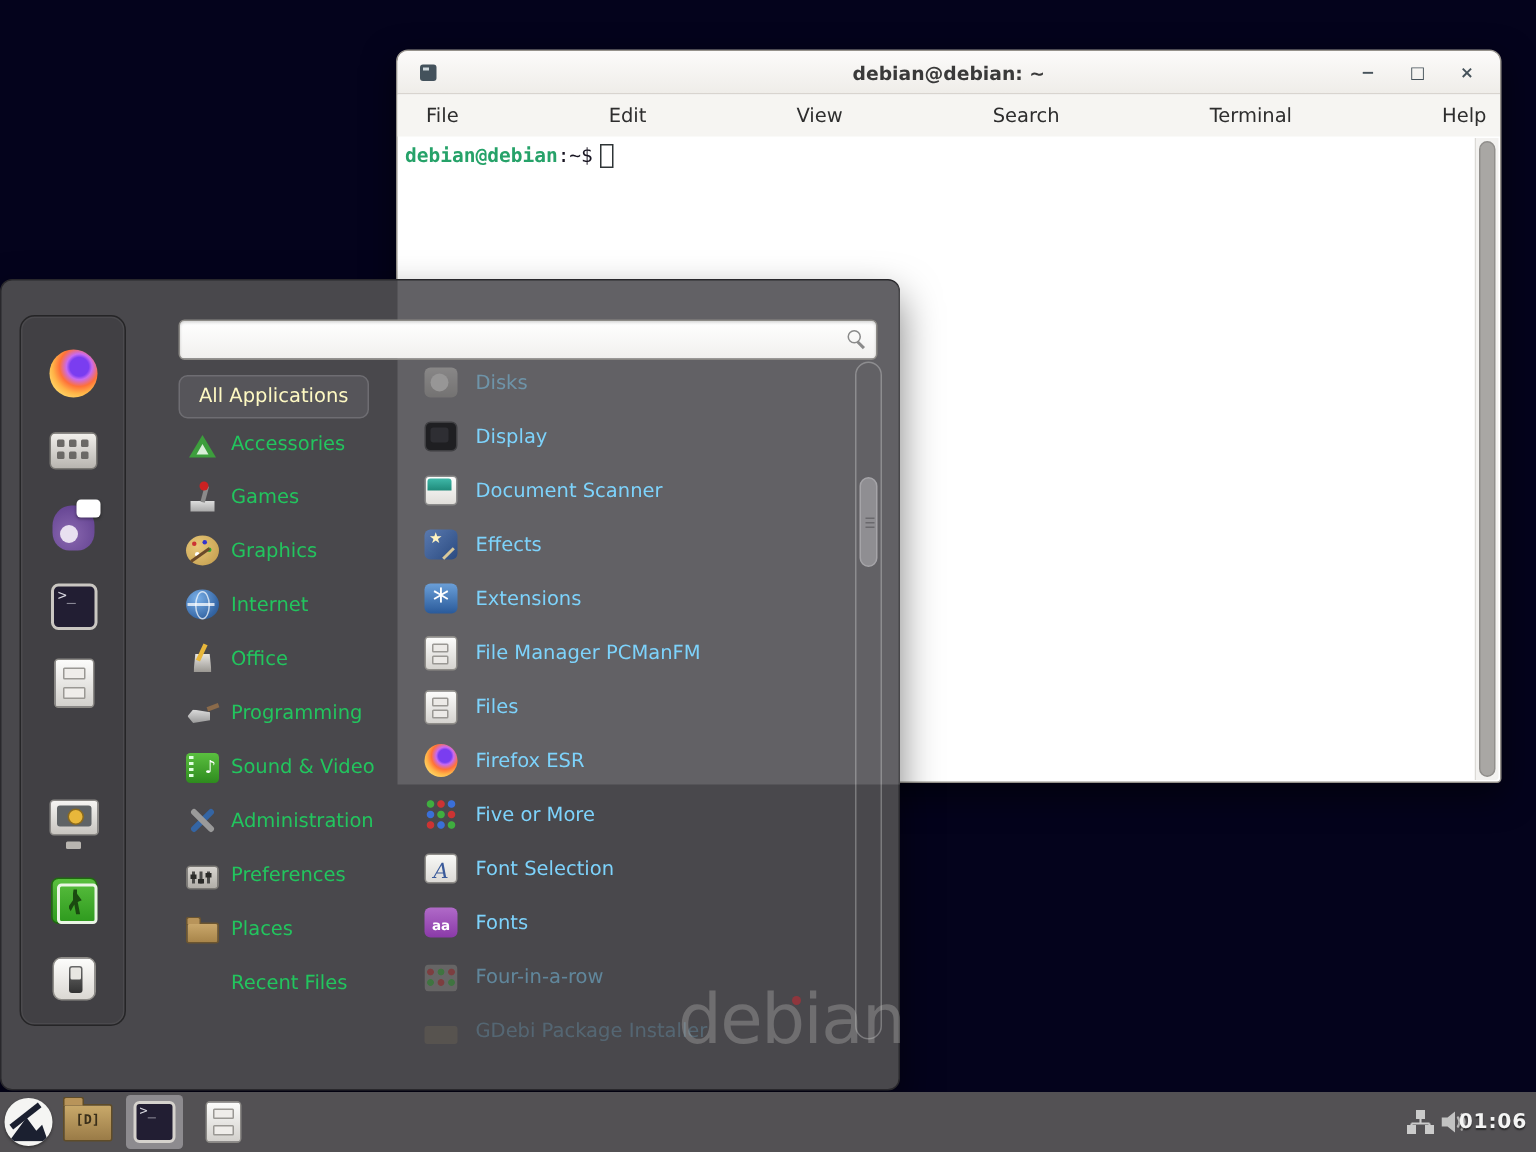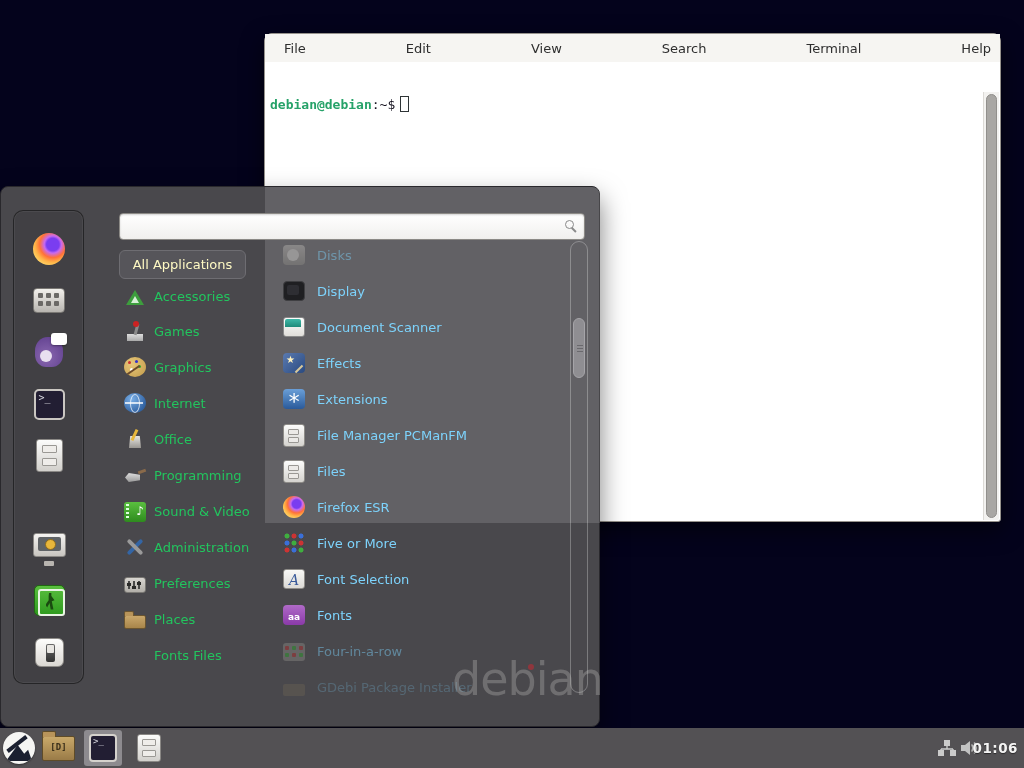--- a/index.html
+++ b/index.html
@@ -217,20 +217,29 @@
   .tray-vol { position:absolute; right:44px; top:12px; cursor:pointer; }
   .tb-clock { position:absolute; right:6px; top:12px; font-size:13.5px; font-weight:bold; color:#f4f4f4;
     letter-spacing:.5px; cursor:pointer; text-shadow:0 1px 1px rgba(0,0,0,.5); }
 </style>
 </head>
 <body>
 
 <div id="desktop">
 
   <div class="term">
+    <div class="t-titlebar">
+      <span class="t-winicon"></span>
+      <div class="t-title">debian@debian: ~</div>
+      <div class="t-controls">
+        <span>−</span>
+        <span>□</span>
+        <span>×</span>
+      </div>
+    </div>
     <div class="t-menubar">
       <span>File</span>
       <span>Edit</span>
       <span>View</span>
       <span>Search</span>
       <span>Terminal</span>
       <span>Help</span>
     </div>
     <div class="t-body">
       <div class="t-prompt"><span class="p-user">debian@debian</span><span class="p-suffix">:~$</span><span class="p-cursor"></span></div>
@@ -313,21 +322,21 @@
     <div class="cat-row" style="top:379px">
         <span class="ic ic-preferences"></span>
         <span class="lbl">Preferences</span>
       </div>
     <div class="cat-row" style="top:415px">
         <span class="ic ic-places"></span>
         <span class="lbl">Places</span>
       </div>
     <div class="cat-row" style="top:451px">
         <span class="ic"></span>
-        <span class="lbl">Fonts Files</span>
+        <span class="lbl">Recent Files</span>
       </div>
 
     <div class="app-row faded" style="top:51px">
         <span class="ic ic-disks"></span>
         <span class="lbl">Disks</span>
       </div>
     <div class="app-row" style="top:87px">
         <span class="ic ic-display"></span>
         <span class="lbl">Display</span>
       </div>

